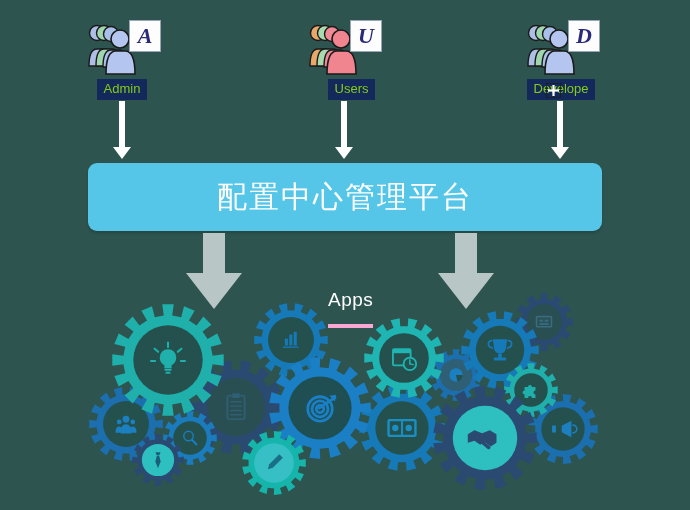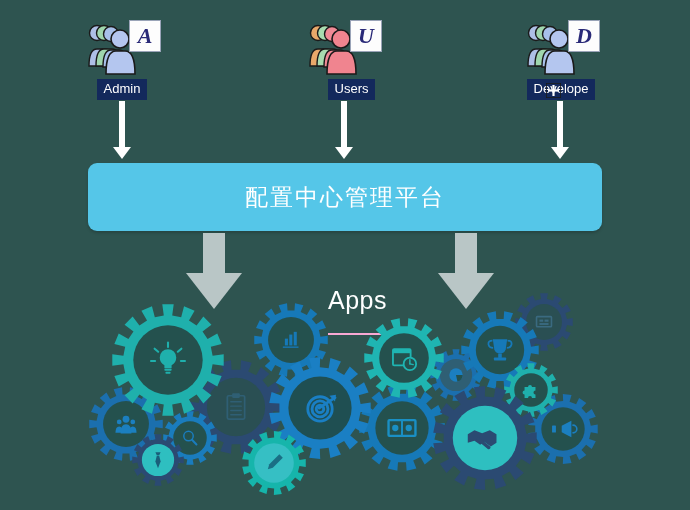--- a/index.html
+++ b/index.html
@@ -16,21 +16,21 @@
   .actor-icon{position:relative;width:78px;height:56px;margin:0 auto;}
   .people-svg{position:absolute;left:0;top:0;}
   .letter-card{
     position:absolute;right:0;top:0;width:30px;height:30px;
     background:#fdfdfd;border:1px solid #9aa4b8;
     display:flex;align-items:center;justify-content:center;
     font-family:"Liberation Serif", serif;font-style:italic;font-weight:700;
     font-size:22px;color:#2a2a78;line-height:1;
   }
   .actor-label{
-    display:inline-block;background:#13295c;color:#ffffff;
+    display:inline-block;background:#13295c;color:#84cc16;
     font-size:13px;line-height:16px;padding:2px 7px 3px 7px;
     margin-top:3px;white-space:nowrap;
   }
 
   
   .thin-arrow{position:absolute;width:18px;}
   .thin-arrow .shaft{width:6px;height:100%;background:#ffffff;margin:0 auto;}
   .thin-arrow .head{
     width:0;height:0;margin:0 auto;
     border-left:9px solid transparent;border-right:9px solid transparent;
@@ -38,38 +38,38 @@
   }
 
   
   #platform-banner{
     position:absolute;left:88px;top:163px;width:514px;height:68px;
     background:#55c6e8;border-radius:9px;
     display:flex;align-items:center;justify-content:center;
     box-shadow:0 2px 3px rgba(0,0,0,.18);
   }
   #platform-banner .btxt{
-    color:#ffffff;font-size:23px;letter-spacing:2px;
+    color:#ffffff;font-size:30px;letter-spacing:2px;
     font-family:Liberation Serif, serif;
   }
 
   
   .thick-arrow{position:absolute;width:56px;}
   .thick-arrow .shaft{width:22px;background:#b9c6c6;margin:0 auto;}
   .thick-arrow .head{
     width:0;height:0;margin:0 auto;
     border-left:28px solid transparent;border-right:28px solid transparent;
     border-top:36px solid #b9c6c6;
   }
 
   
   #apps-title{
     position:absolute;left:328px;top:286px;
-    color:#ffffff;font-size:25px;letter-spacing:.5px;
-    border-bottom:2px solid #f9a8d4;padding-bottom:19px;line-height:28px;
+    color:#ffffff;font-size:19px;letter-spacing:.5px;
+    border-bottom:4px solid #f9a8d4;padding-bottom:10px;line-height:28px;
   }
 
   
   #gear-cluster{position:absolute;left:0;top:300px;width:690px;height:210px;}
   .gear{position:absolute;}
 </style>
 </head>
 <body>
 
 <div id="stage">

